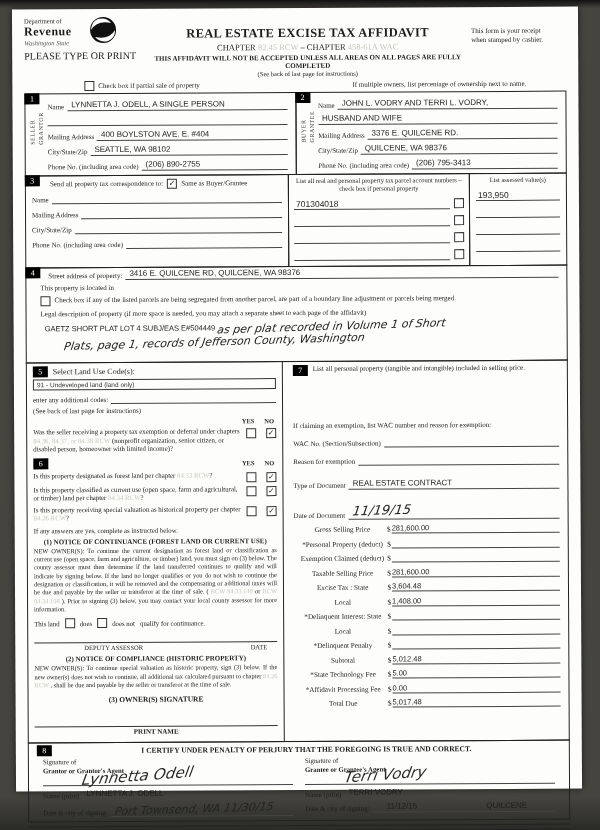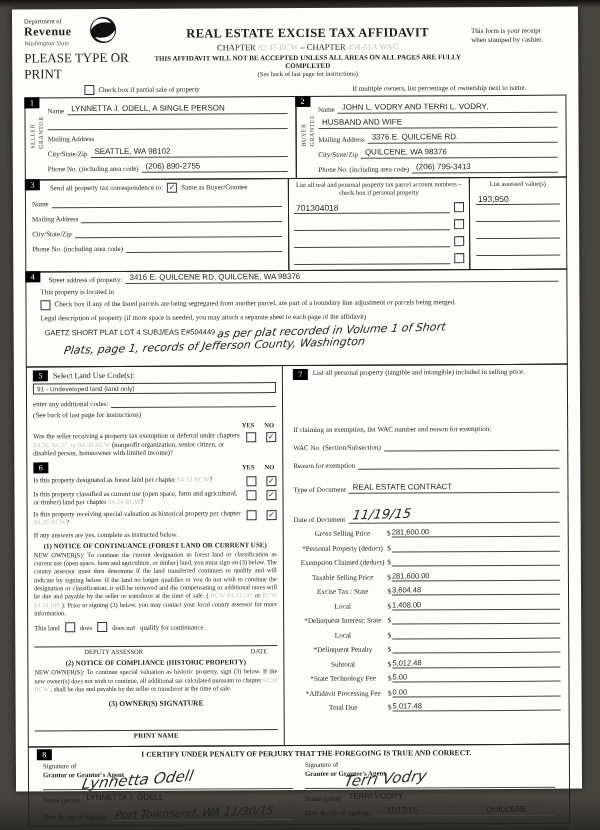--- a/index.html
+++ b/index.html
@@ -13,21 +13,21 @@
   .dept2{font-size:12px;font-weight:bold;letter-spacing:.5px;}
   .dept3{font-size:6.5px;font-style:italic;color:#555;}
   .logo svg{position:absolute;left:62px;top:-2px;}
   .titleblk{flex:1;text-align:center;}
   .title{font-size:12.5px;font-weight:bold;letter-spacing:.3px;margin-top:10px;}
   .chapline{font-size:8.5px;margin-top:1px;}
   .faint{color:#c6c6bf;margin-top:48px;}
   .accept{font-size:7px;font-weight:bold;margin-top:2px;}
   .seeback{font-size:6.5px;}
   .receipt{width:95px;font-size:7px;text-align:left;margin-top:12px;line-height:1.3;}
-  .pleasetype{font-size:13px;margin-top:-6px;}
+  .pleasetype{font-size:10px;margin-top:-6px;}
   .partialrow{display:flex;font-size:7px;margin:3px 0 2px 0;align-items:center;}
   .partialrow .left{margin-left:60px;display:flex;align-items:center;gap:4px;}
   .partialrow .right{margin-left:auto;margin-right:40px;}
   
   .cb{width:8px;height:8px;border:1px solid #333;display:inline-flex;align-items:center;justify-content:center;font-size:8px;line-height:1;background:#fff;flex:none;}
   .secnum{background:#000;color:#fff;width:15px;height:11px;font-size:8px;display:inline-flex;align-items:center;justify-content:center;flex:none;}
   .fieldrow{display:flex;align-items:flex-end;font-size:7px;margin-top:5px;}
   .flabel{white-space:nowrap;}
   .fval{flex:1;border-bottom:1px solid #444;margin-left:3px;font-family:"Liberation Sans",sans-serif;font-size:8px;padding:0 2px 0 4px;min-height:9px;line-height:1.1;}
   .hand{font-family:"DejaVu Sans",sans-serif;font-style:italic;display:inline-block;transform:skewX(-10deg) rotate(-1.5deg);color:#222;}
@@ -160,20 +160,21 @@
         </div>
         <div class="fieldrow">
             <span class="flabel">Name</span>
             <span class="fval">LYNNETTA J. ODELL, A SINGLE PERSON</span>
           </div>
         <div class="fieldrow">
             <span class="fval" style="margin-left:0;"></span>
           </div>
         <div class="fieldrow">
             <span class="flabel">Mailing Address</span>
+            <span class="fval">400 BOYLSTON AVE. E. #404</span>
           </div>
         <div class="fieldrow">
             <span class="flabel">City/State/Zip</span>
             <span class="fval">SEATTLE, WA 98102</span>
           </div>
         <div class="fieldrow">
             <span class="flabel">Phone No. (including area code)</span>
             <span class="fval">(206) 890-2755</span>
           </div>
       </div>

